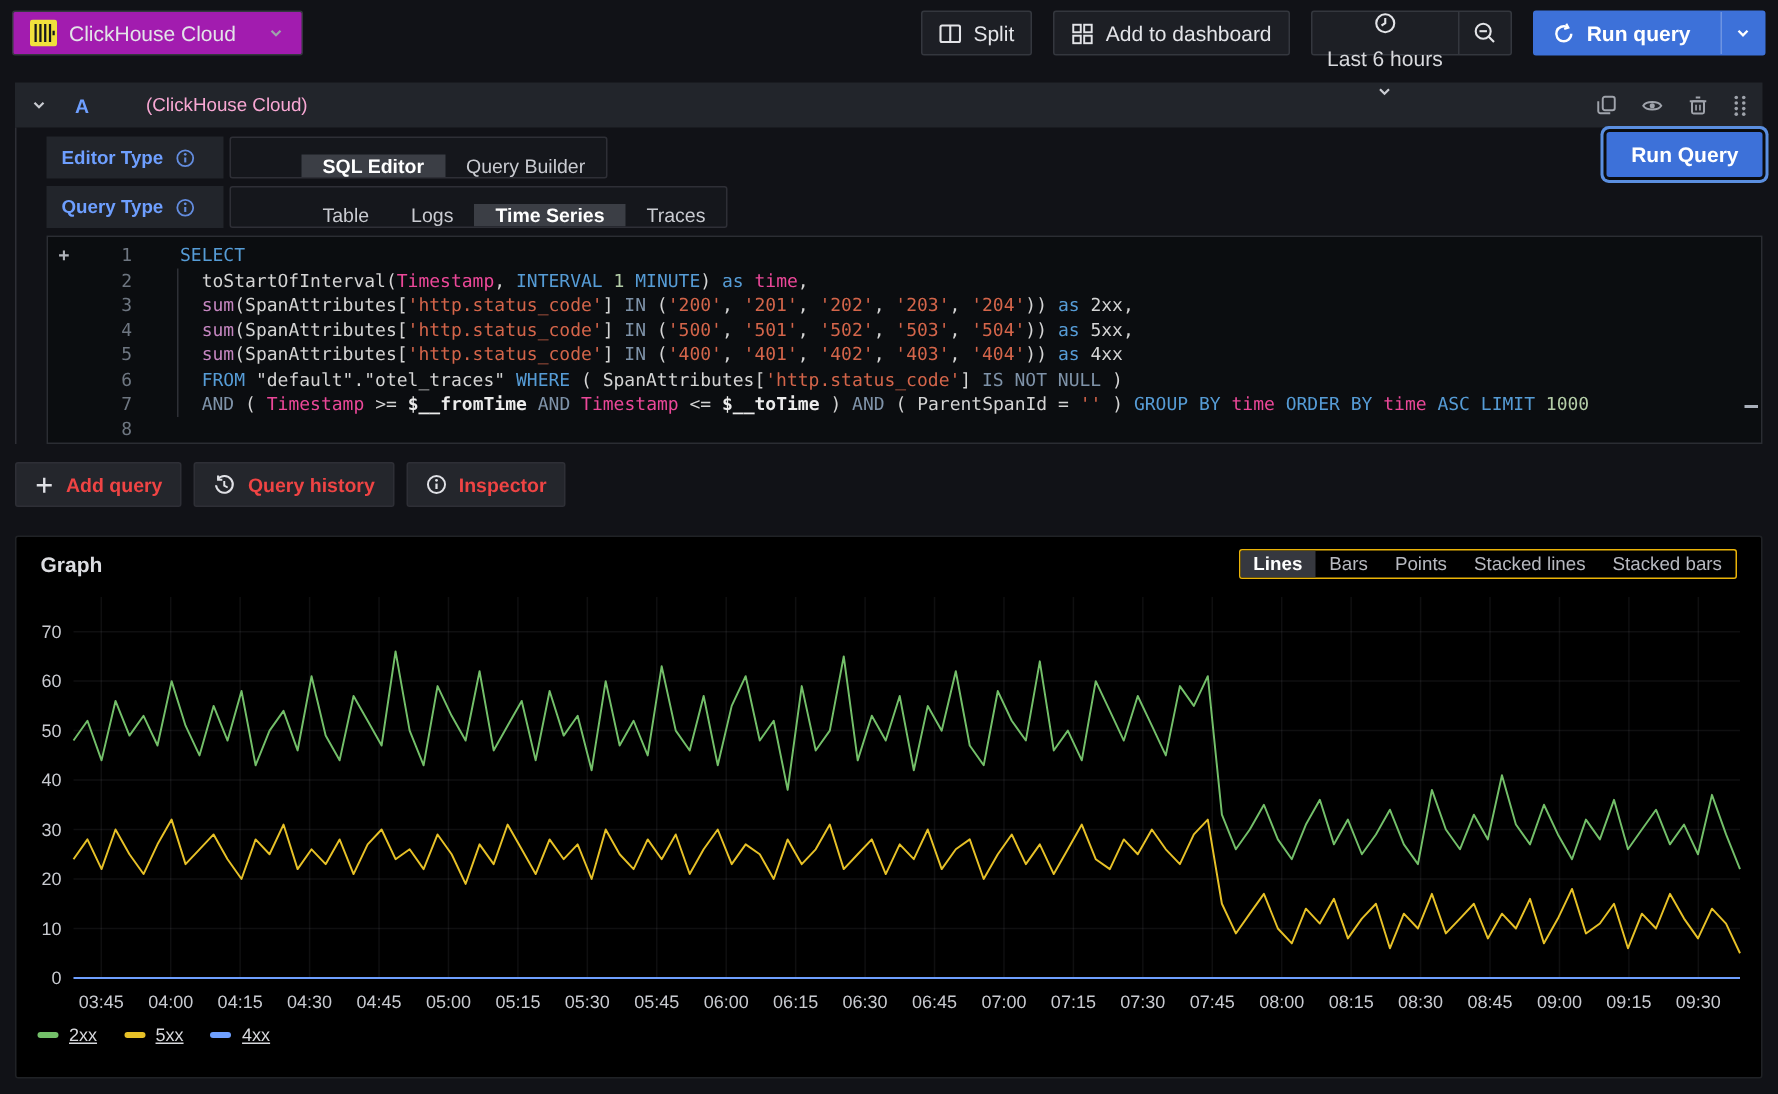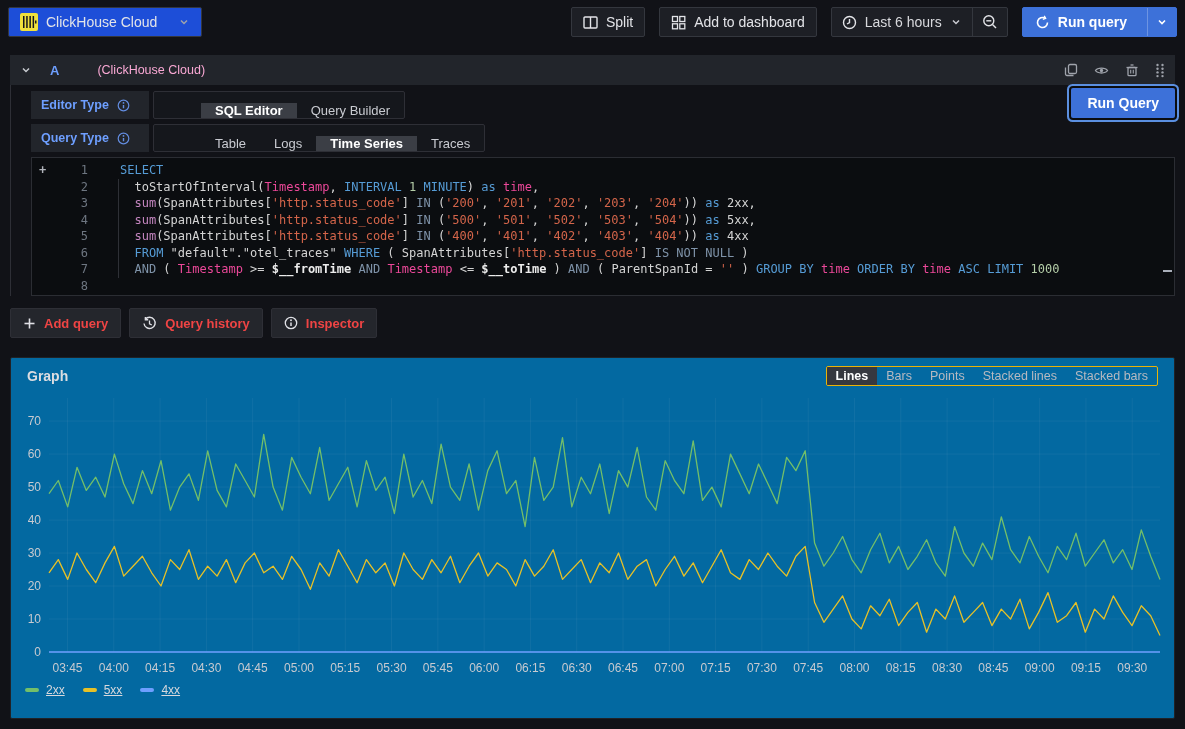--- a/index.html
+++ b/index.html
@@ -13,25 +13,25 @@
   svg { display:block; }
   .ico { display:inline-flex; align-items:center; justify-content:center; }
 
   
   .topnav { height:44px; display:flex; align-items:center; justify-content:space-between; padding:0 8px; }
   .btn {
     display:inline-flex; align-items:center; gap:8px; height:30px; padding:0 11px;
     background:#1d1f25; border:1px solid #34373e; border-radius:2px;
     font-size:14px; font-weight:500; color:#e3e4e8; cursor:pointer; white-space:nowrap;
   }
-  .ds-picker { width:194px; justify-content:space-between; background:#1d4ed8; }
+  .ds-picker { width:194px; justify-content:space-between; background:#a21caf; }
   .ds-picker .spacer { flex:1; }
   .nav-right { display:flex; align-items:center; gap:14px; }
   .tp-group { display:flex; align-items:stretch; background:#1d1f25; border:1px solid #34373e; border-radius:2px; height:30px; }
-  .tp-main { display:flex; align-items:center; gap:8px; padding:0 10px; font-weight:500; font-size:14px; }
+  .tp-main { display:flex; align-items:center; gap:8px; padding:0 10px; font-weight:500; font-size:14px;flex-direction:column; }
   .tp-zoom { display:flex; align-items:center; padding:0 9px; border-left:1px solid #34373e; }
   .btn-primary { background:#3d71d9; border-color:#3d71d9; color:#fff; font-weight:600; padding:0; }
   .btn-primary .rq-main { display:flex; align-items:center; gap:8px; padding:0 12px; }
   .btn-primary .rq-caret { display:flex; align-items:center; padding:0 8px; border-left:1px solid rgba(255,255,255,.25); height:100%; }
 
   
   .q-section { margin:11px 10px 0; }
   .q-header { height:30px; background:#22252b; display:flex; align-items:center; padding:0 10px; gap:12px; }
   .q-ref { color:#6e9fff; font-weight:700; font-size:13px; margin-left:6px; }
   .q-ds-hint { color:#f9a8d4; font-size:12.5px; margin-left:26px; }
@@ -77,21 +77,21 @@
   
   .actions-row { display:flex; gap:8px; margin:12px 0 0; }
   .btn2 {
     display:inline-flex; align-items:center; gap:8px; height:30px; padding:0 12px;
     background:#24262c; border:1px solid #2e2f36; border-radius:2px;
     color:#ef4444; font-size:13px; font-weight:600; cursor:pointer;
   }
 
   
   .graph-panel {
-    margin:19px 10px 0; height:362px; background:#0369a1;
+    margin:19px 10px 0; height:362px; background:#000000;
     border:1px solid #202226; border-radius:2px; padding:6px 8px 0;
   }
   .gp-header { display:flex; justify-content:space-between; align-items:center; padding:2px 8px 6px; }
   .gp-title { font-size:14px; font-weight:600; color:#dcdde1; }
   .mode-group { display:flex; align-items:center; border:1px solid #eab308; border-radius:2px; overflow:hidden; }
   .mode-opt { padding:2px 9px; font-size:12.5px; color:#b7b9c0; cursor:pointer; white-space:nowrap; }
   .mode-opt.sel { background:#36383f; color:#fff; font-weight:700; }
   .legend { display:flex; align-items:center; gap:18px; padding:3px 6px; font-size:12px; color:#d8d9dd; }
   .legend-item { display:flex; align-items:center; gap:7px; cursor:pointer;text-decoration:underline; }
   .legend-swatch { width:14px; height:4px; border-radius:2px; }

